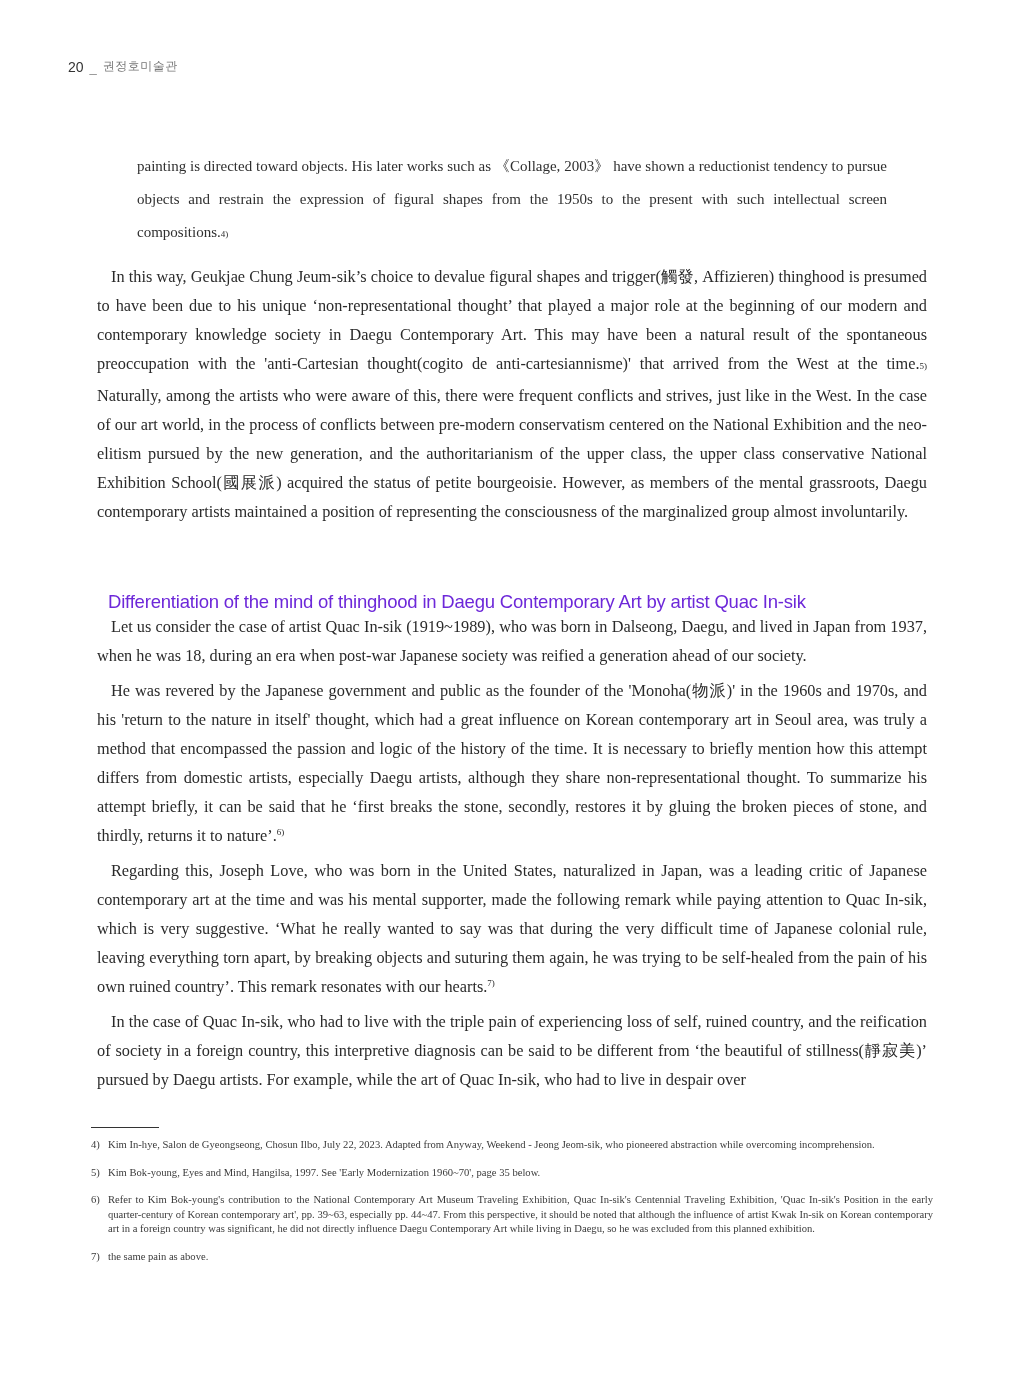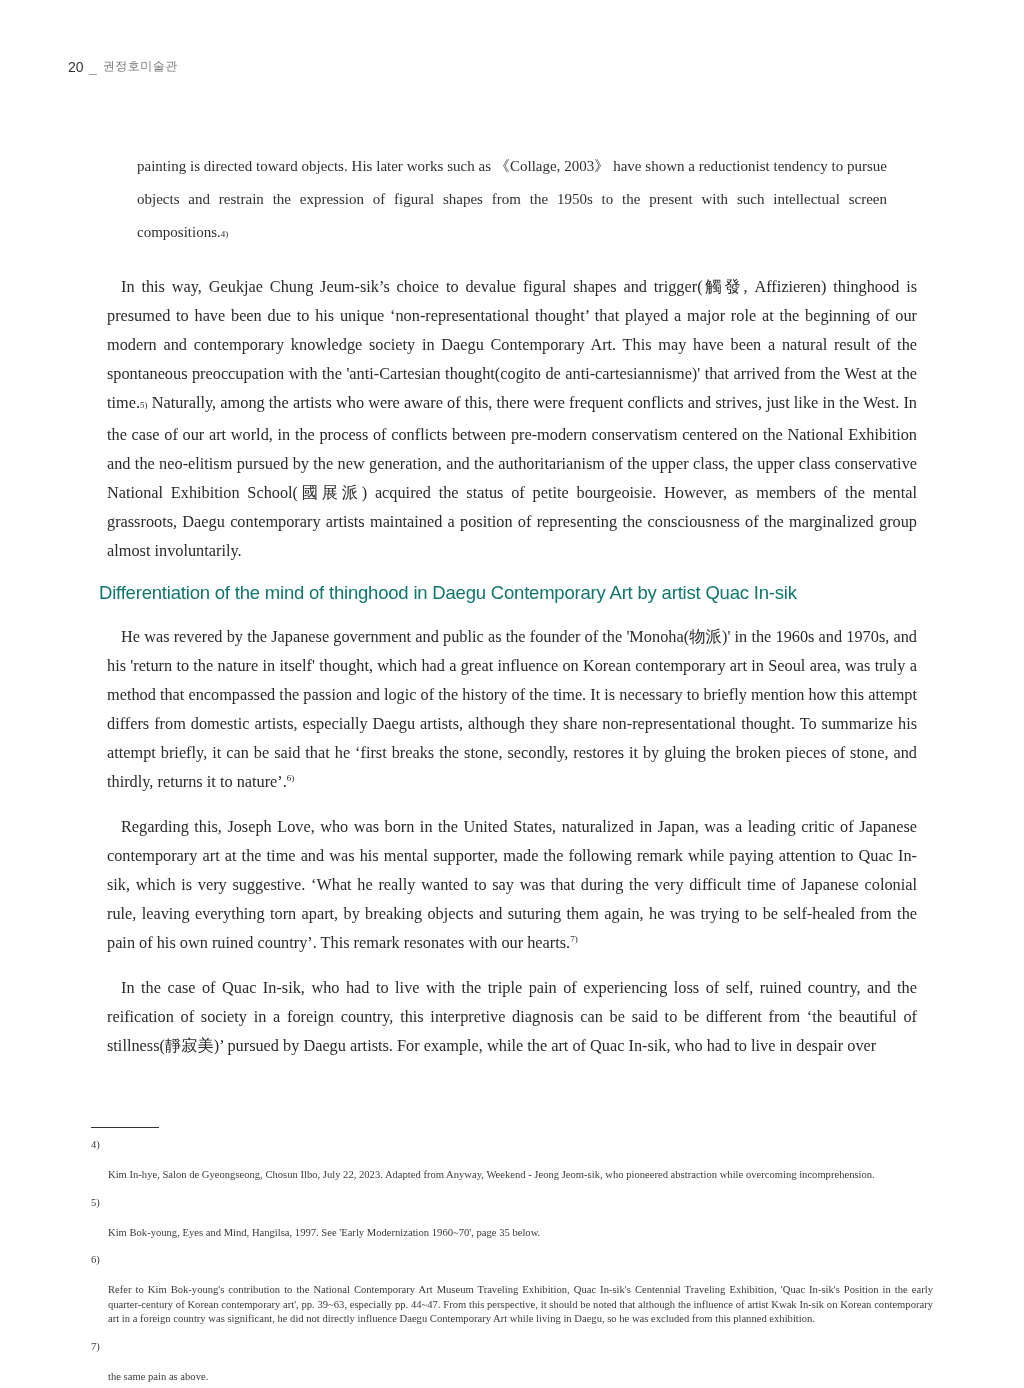--- a/index.html
+++ b/index.html
@@ -38,33 +38,33 @@
     }
     .body-text {
       position: absolute;
       left: 91px;
       width: 842px;
       font-size: 16.3px;
       line-height: 29px;
       text-align: justify;
       color: #2a2a2a;
     }
-    .body-text p { margin: 16px; text-indent: 14px; }
+    .body-text p { margin: 6px; text-indent: 14px; }
     .fnref-inline { font-size: 9px; vertical-align: baseline; }
     sup.fnref { font-size: 9px; vertical-align: super; line-height: 0; }
 
     .section-heading {
       position: absolute;
       left: 91px;
       top: 574px;
       font-family: "Liberation Sans", "DejaVu Sans", sans-serif;
       font-size: 18.5px;
-      color: #0f766e;
+      color: #6d28d9;
       letter-spacing: -0.2px;
-      margin: 8px;
+      margin: 17px;
       font-weight: normal;
     }
 
     .footnote-rule {
       position: absolute;
       left: 91px;
       top: 1127px;
       width: 68px;
       height: 0;
       border-top: 1.2px solid #333;
@@ -77,21 +77,21 @@
       font-size: 10.6px;
       line-height: 14.5px;
       color: #3a3a3a;
       text-align: justify;
     }
     .footnote {
       display: flex;
       margin-bottom: 13px;
     }
     .footnote .fn-num { width: 17px; flex: 0 0 17px; }
-    .footnote .fn-text { flex: 1; margin-top: 30px; }
+    .footnote .fn-text { flex: 1; }
   </style>
 </head>
 <body>
 
 <div class="page-header">
   <span class="pnum">20</span>
   <span class="sep">_</span>
   <span class="title">권정호미술관</span>
 </div>
 
@@ -101,20 +101,23 @@
 
 <div class="body-text" style="top:256px;">
   <p>
     <span>In this way, Geukjae Chung Jeum-sik’s choice to devalue figural shapes and trigger(觸發, Affizieren) thinghood is presumed to have been due to his unique ‘non-representational thought’ that played a major role at the beginning of our modern and contemporary knowledge society in Daegu Contemporary Art. This may have been a natural result of the spontaneous preoccupation with the 'anti-Cartesian thought(cogito de anti-cartesiannisme)' that arrived from the West at the time.</span><span class="fnref-inline">5)</span><span> Naturally, among the artists who were aware of this, there were frequent conflicts and strives, just like in the West. In the case of our art world, in the process of conflicts between pre-modern conservatism centered on the National Exhibition and the neo-elitism pursued by the new generation, and the authoritarianism of the upper class, the upper class conservative National Exhibition School(國展派) acquired the status of petite bourgeoisie. However, as members of the mental grassroots, Daegu contemporary artists maintained a position of representing the consciousness of the marginalized group almost involuntarily.</span>
   </p>
 </div>
 
 <h2 class="section-heading">Differentiation of the mind of thinghood in Daegu Contemporary Art by artist Quac In-sik</h2>
 
 <div class="body-text" style="top:606px;">
+  <p>
+    <span>Let us consider the case of artist Quac In-sik (1919~1989), who was born in Dalseong, Daegu, and lived in Japan from 1937, when he was 18, during an era when post-war Japanese society was reified a generation ahead of our society.</span>
+  </p>
   <p>
     <span>He was revered by the Japanese government and public as the founder of the 'Monoha(物派)' in the 1960s and 1970s, and his 'return to the nature in itself' thought, which had a great influence on Korean contemporary art in Seoul area, was truly a method that encompassed the passion and logic of the history of the time. It is necessary to briefly mention how this attempt differs from domestic artists, especially Daegu artists, although they share non-representational thought. To summarize his attempt briefly, it can be said that he ‘first breaks the stone, secondly, restores it by gluing the broken pieces of stone, and thirdly, returns it to nature’.</span><sup class="fnref">6)</sup>
   </p>
   <p>
     <span>Regarding this, Joseph Love, who was born in the United States,  naturalized in Japan, was a leading critic of Japanese contemporary art at the time and was his mental supporter, made the following remark while paying attention to Quac In-sik, which is very suggestive. ‘What he really wanted to say was that during the very difficult time of Japanese colonial rule, leaving everything torn apart, by breaking objects and suturing them again, he was trying to be self-healed from the pain of his own ruined country’. This remark resonates with our hearts.</span><sup class="fnref">7)</sup>
   </p>
   <p>
     <span>In the case of Quac In-sik, who had to live with the triple pain of experiencing loss of self, ruined country, and the reification of society in a foreign country, this interpretive diagnosis can be said to be different from ‘the beautiful of stillness(靜寂美)’ pursued by Daegu artists.  For example, while the art of Quac In-sik, who had to live in despair over</span>
   </p>
 </div>

